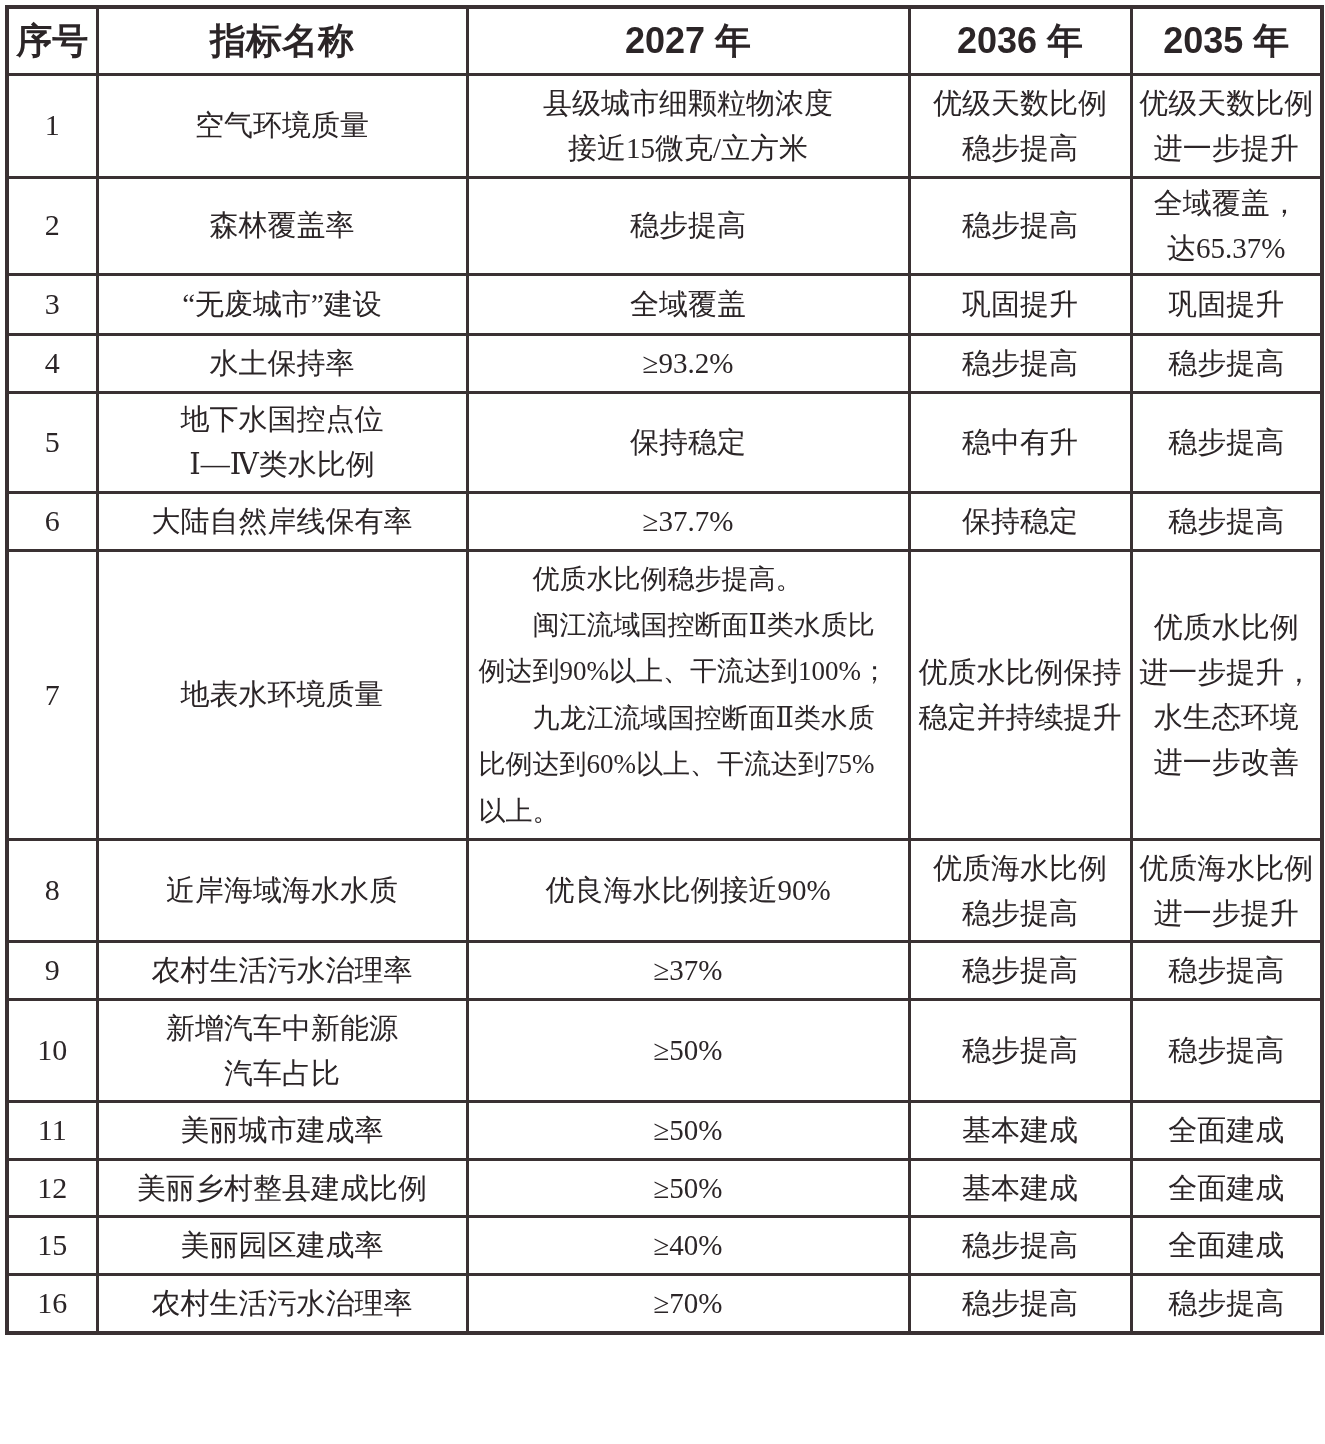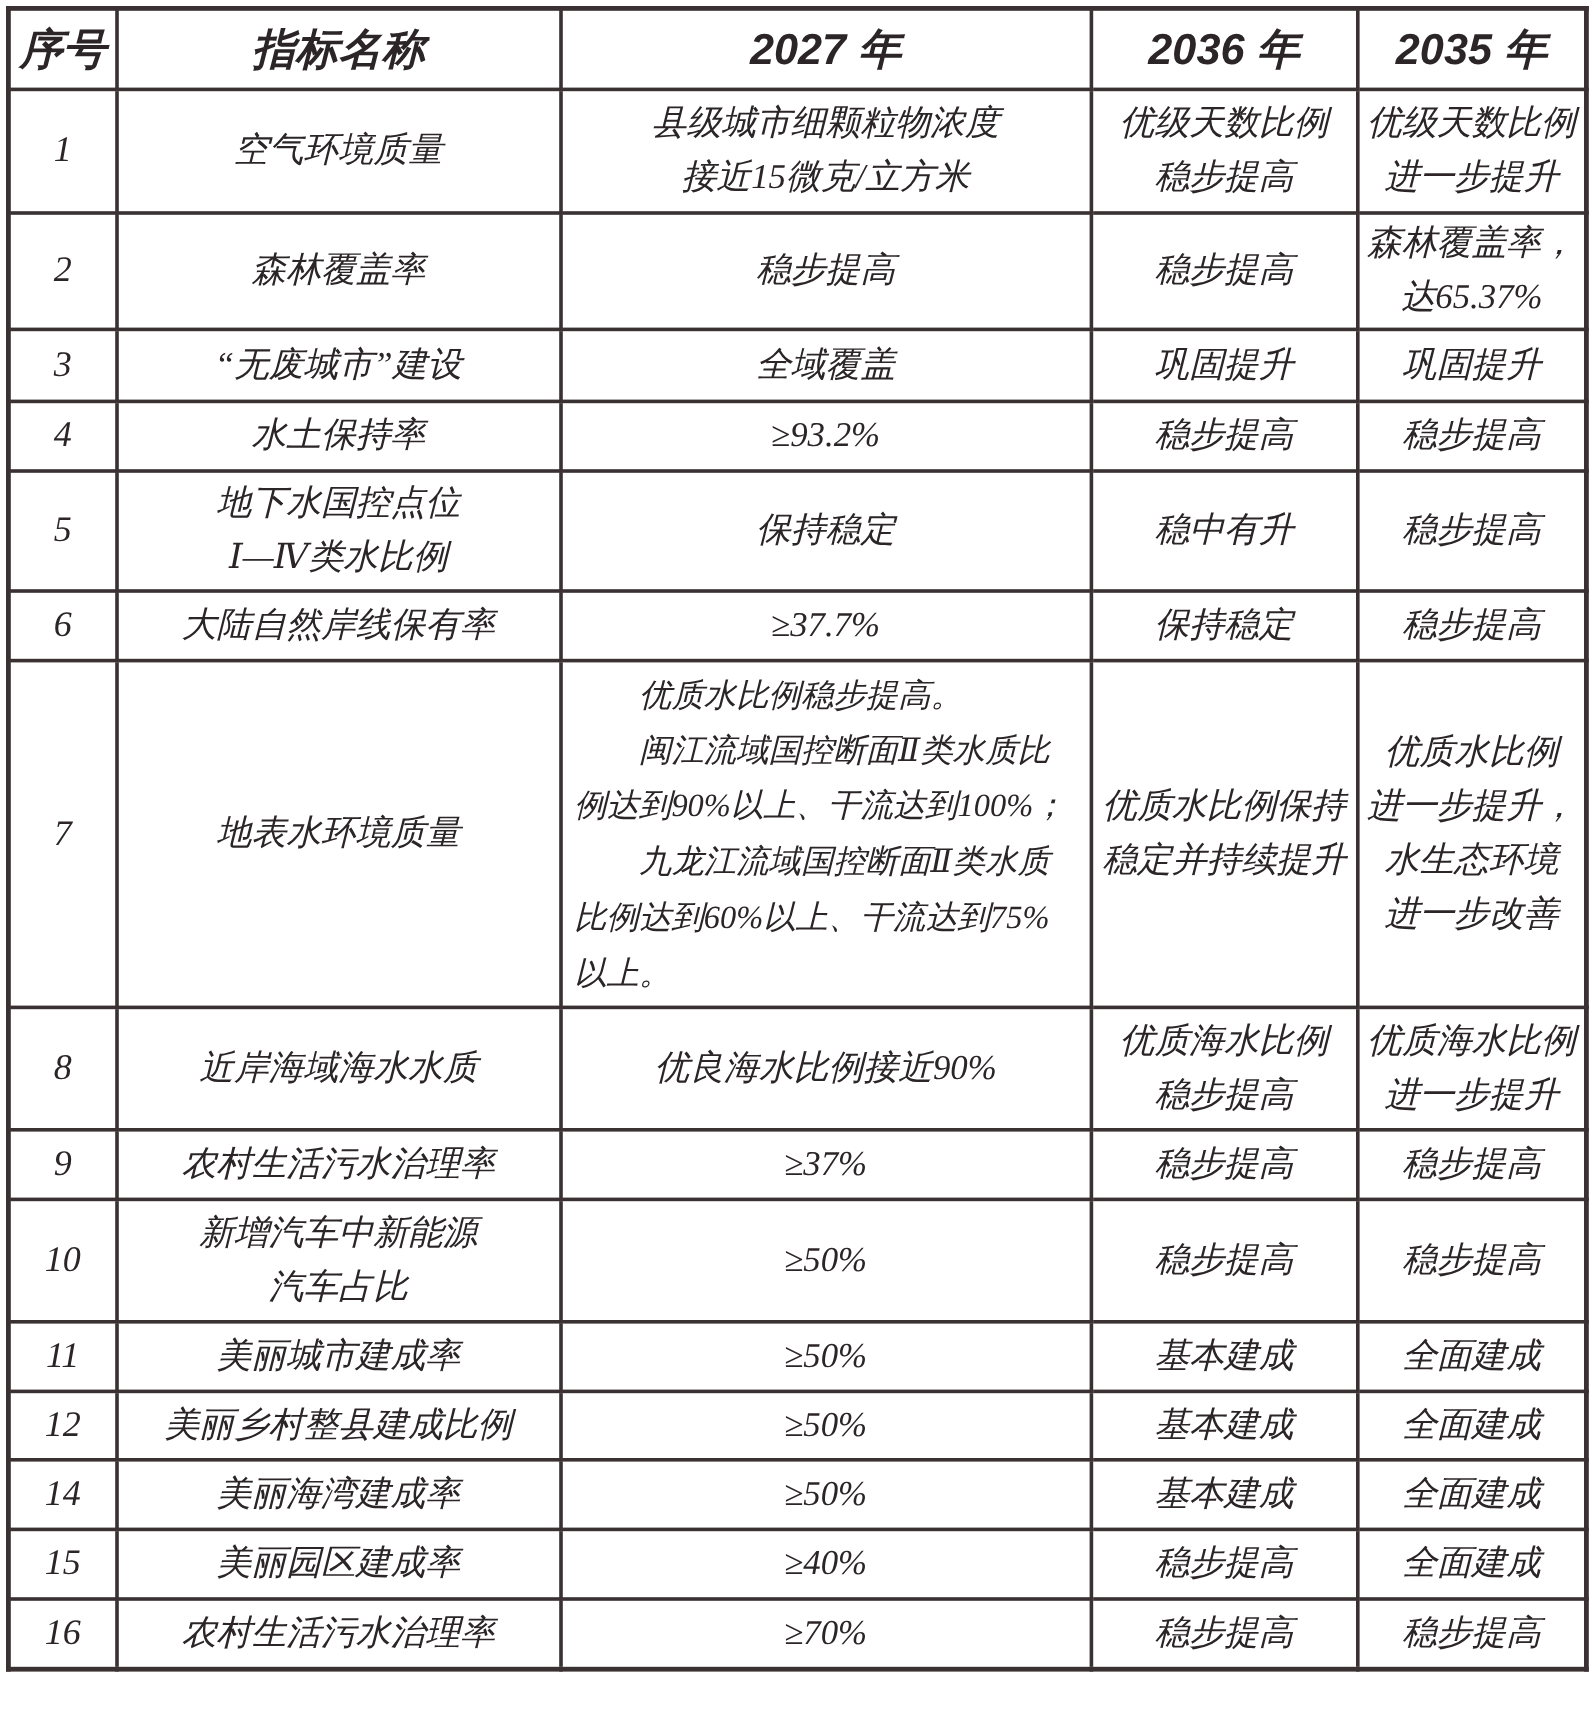--- a/index.html
+++ b/index.html
@@ -5,21 +5,20 @@
   :root{
     --border:#3a3133;
     --text:#2b2527;
     --bg:#ffffff;
   }
   html,body{margin:0;padding:0;background:var(--bg);}
   .page{
     width:1325px;height:1444px;background:var(--bg);
     position:relative;overflow:hidden;
     font-family:"Liberation Serif","DejaVu Serif",serif;
-    font-style:italic;
   }
   table{
     border-collapse:collapse;table-layout:fixed;
     width:1315px;margin:5px 0 0 5px;
     border:4px solid var(--border);
     background:var(--bg);
   }
   th,td{border:3px solid var(--border);overflow:hidden;color:var(--text);}
   thead tr{height:67px;}
   th{
@@ -69,21 +68,21 @@
           <td>优级天数比例
 稳步提高</td>
           <td>优级天数比例
 进一步提升</td>
         </tr>
         <tr style="height: 97px;">
           <td class="num-cell">2</td>
           <td>森林覆盖率</td>
           <td>稳步提高</td>
           <td>稳步提高</td>
-          <td>森林覆盖率，
+          <td>全域覆盖，
 达65.37%</td>
         </tr>
         <tr style="height: 60px;">
           <td class="num-cell">3</td>
           <td>“无废城市”建设</td>
           <td>全域覆盖</td>
           <td>巩固提升</td>
           <td>巩固提升</td>
         </tr>
         <tr style="height: 58px;">
@@ -155,27 +154,20 @@
           <td>全面建成</td>
         </tr>
         <tr style="height: 57px;">
           <td class="num-cell">12</td>
           <td>美丽乡村整县建成比例</td>
           <td>≥50%</td>
           <td>基本建成</td>
           <td>全面建成</td>
         </tr>
         <tr style="height: 58px;">
-          <td class="num-cell">14</td>
-          <td>美丽海湾建成率</td>
-          <td>≥50%</td>
-          <td>基本建成</td>
-          <td>全面建成</td>
-        </tr>
-        <tr style="height: 58px;">
           <td class="num-cell">15</td>
           <td>美丽园区建成率</td>
           <td>≥40%</td>
           <td>稳步提高</td>
           <td>全面建成</td>
         </tr>
         <tr style="height: 58px;">
           <td class="num-cell">16</td>
           <td>农村生活污水治理率</td>
           <td>≥70%</td>

